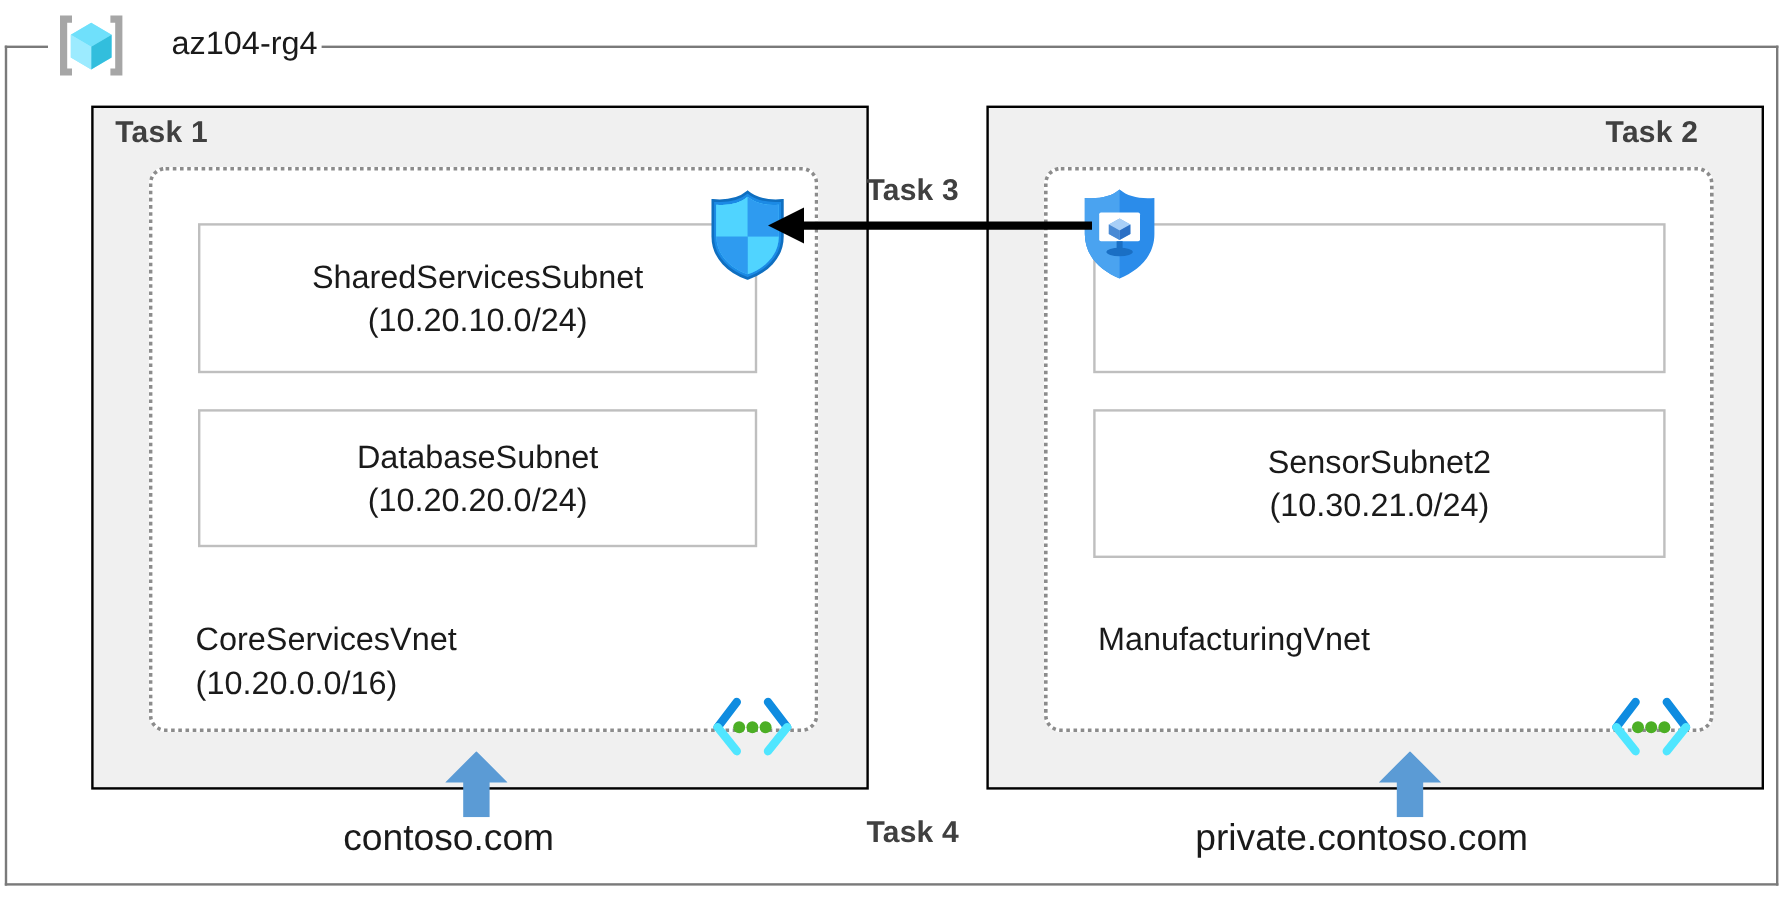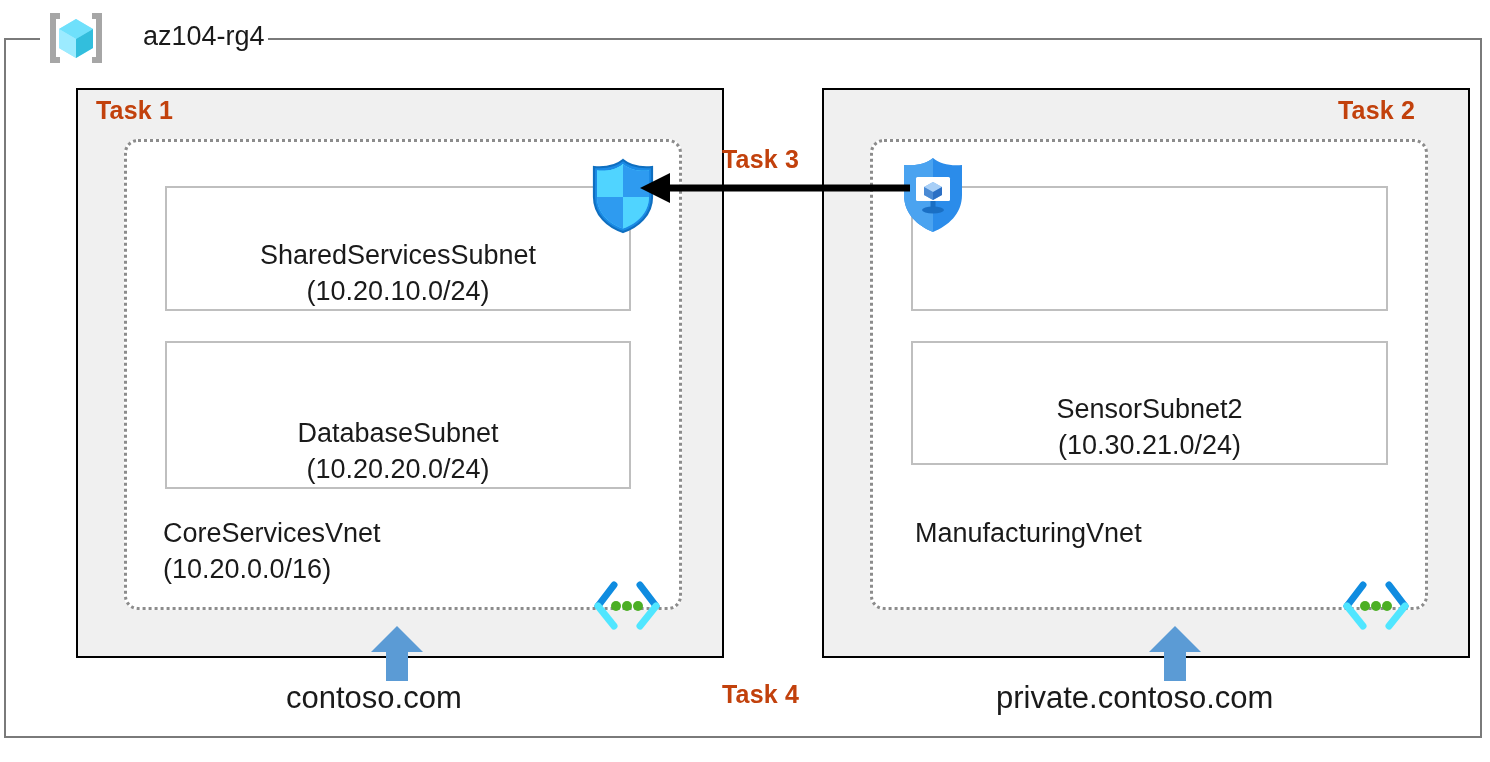--- a/index.html
+++ b/index.html
@@ -53,21 +53,21 @@
     border:2px solid #000000;
     box-sizing:border-box;
   }
   #task1-box{left:76px;top:88px;width:648px;height:570px;}
   #task2-box{left:822px;top:88px;width:648px;height:570px;}
 
   .task-label{
     position:absolute;
     font-weight:bold;
     font-size:25px;
-    color:#c2410c;
+    color:#404040;
     letter-spacing:.2px;
     white-space:nowrap;
   }
   #task1-label{left:96px;top:96px;}
   #task2-label{left:1338px;top:96px;}
   #task3-label{left:722px;top:145px;}
   #task4-label{left:722px;top:680px;}
 
   
   .vnet{
@@ -82,24 +82,24 @@
 
   
   .subnet{
     position:absolute;
     border:2px solid #bfbfbf;
     background:#ffffff;
     box-sizing:border-box;
     display:flex;
     flex-direction:column;
     align-items:center;
-    justify-content:flex-end;
+    justify-content:center;
   }
   #subnet-shared{left:165px;top:186px;width:466px;height:125px;}
-  #subnet-database{left:165px;top:341px;width:466px;height:148px;}
+  #subnet-database{left:165px;top:341px;width:466px;height:115px;}
   #subnet-sensor1{left:911px;top:186px;width:477px;height:125px;}
   #subnet-sensor2{left:911px;top:341px;width:477px;height:124px;}
 
   .res-name{
     font-size:27px;color:#1a1a1a;line-height:36px;white-space:nowrap;
   }
   .res-cidr{
     font-size:27px;color:#1a1a1a;line-height:36px;white-space:nowrap;
   }
 

